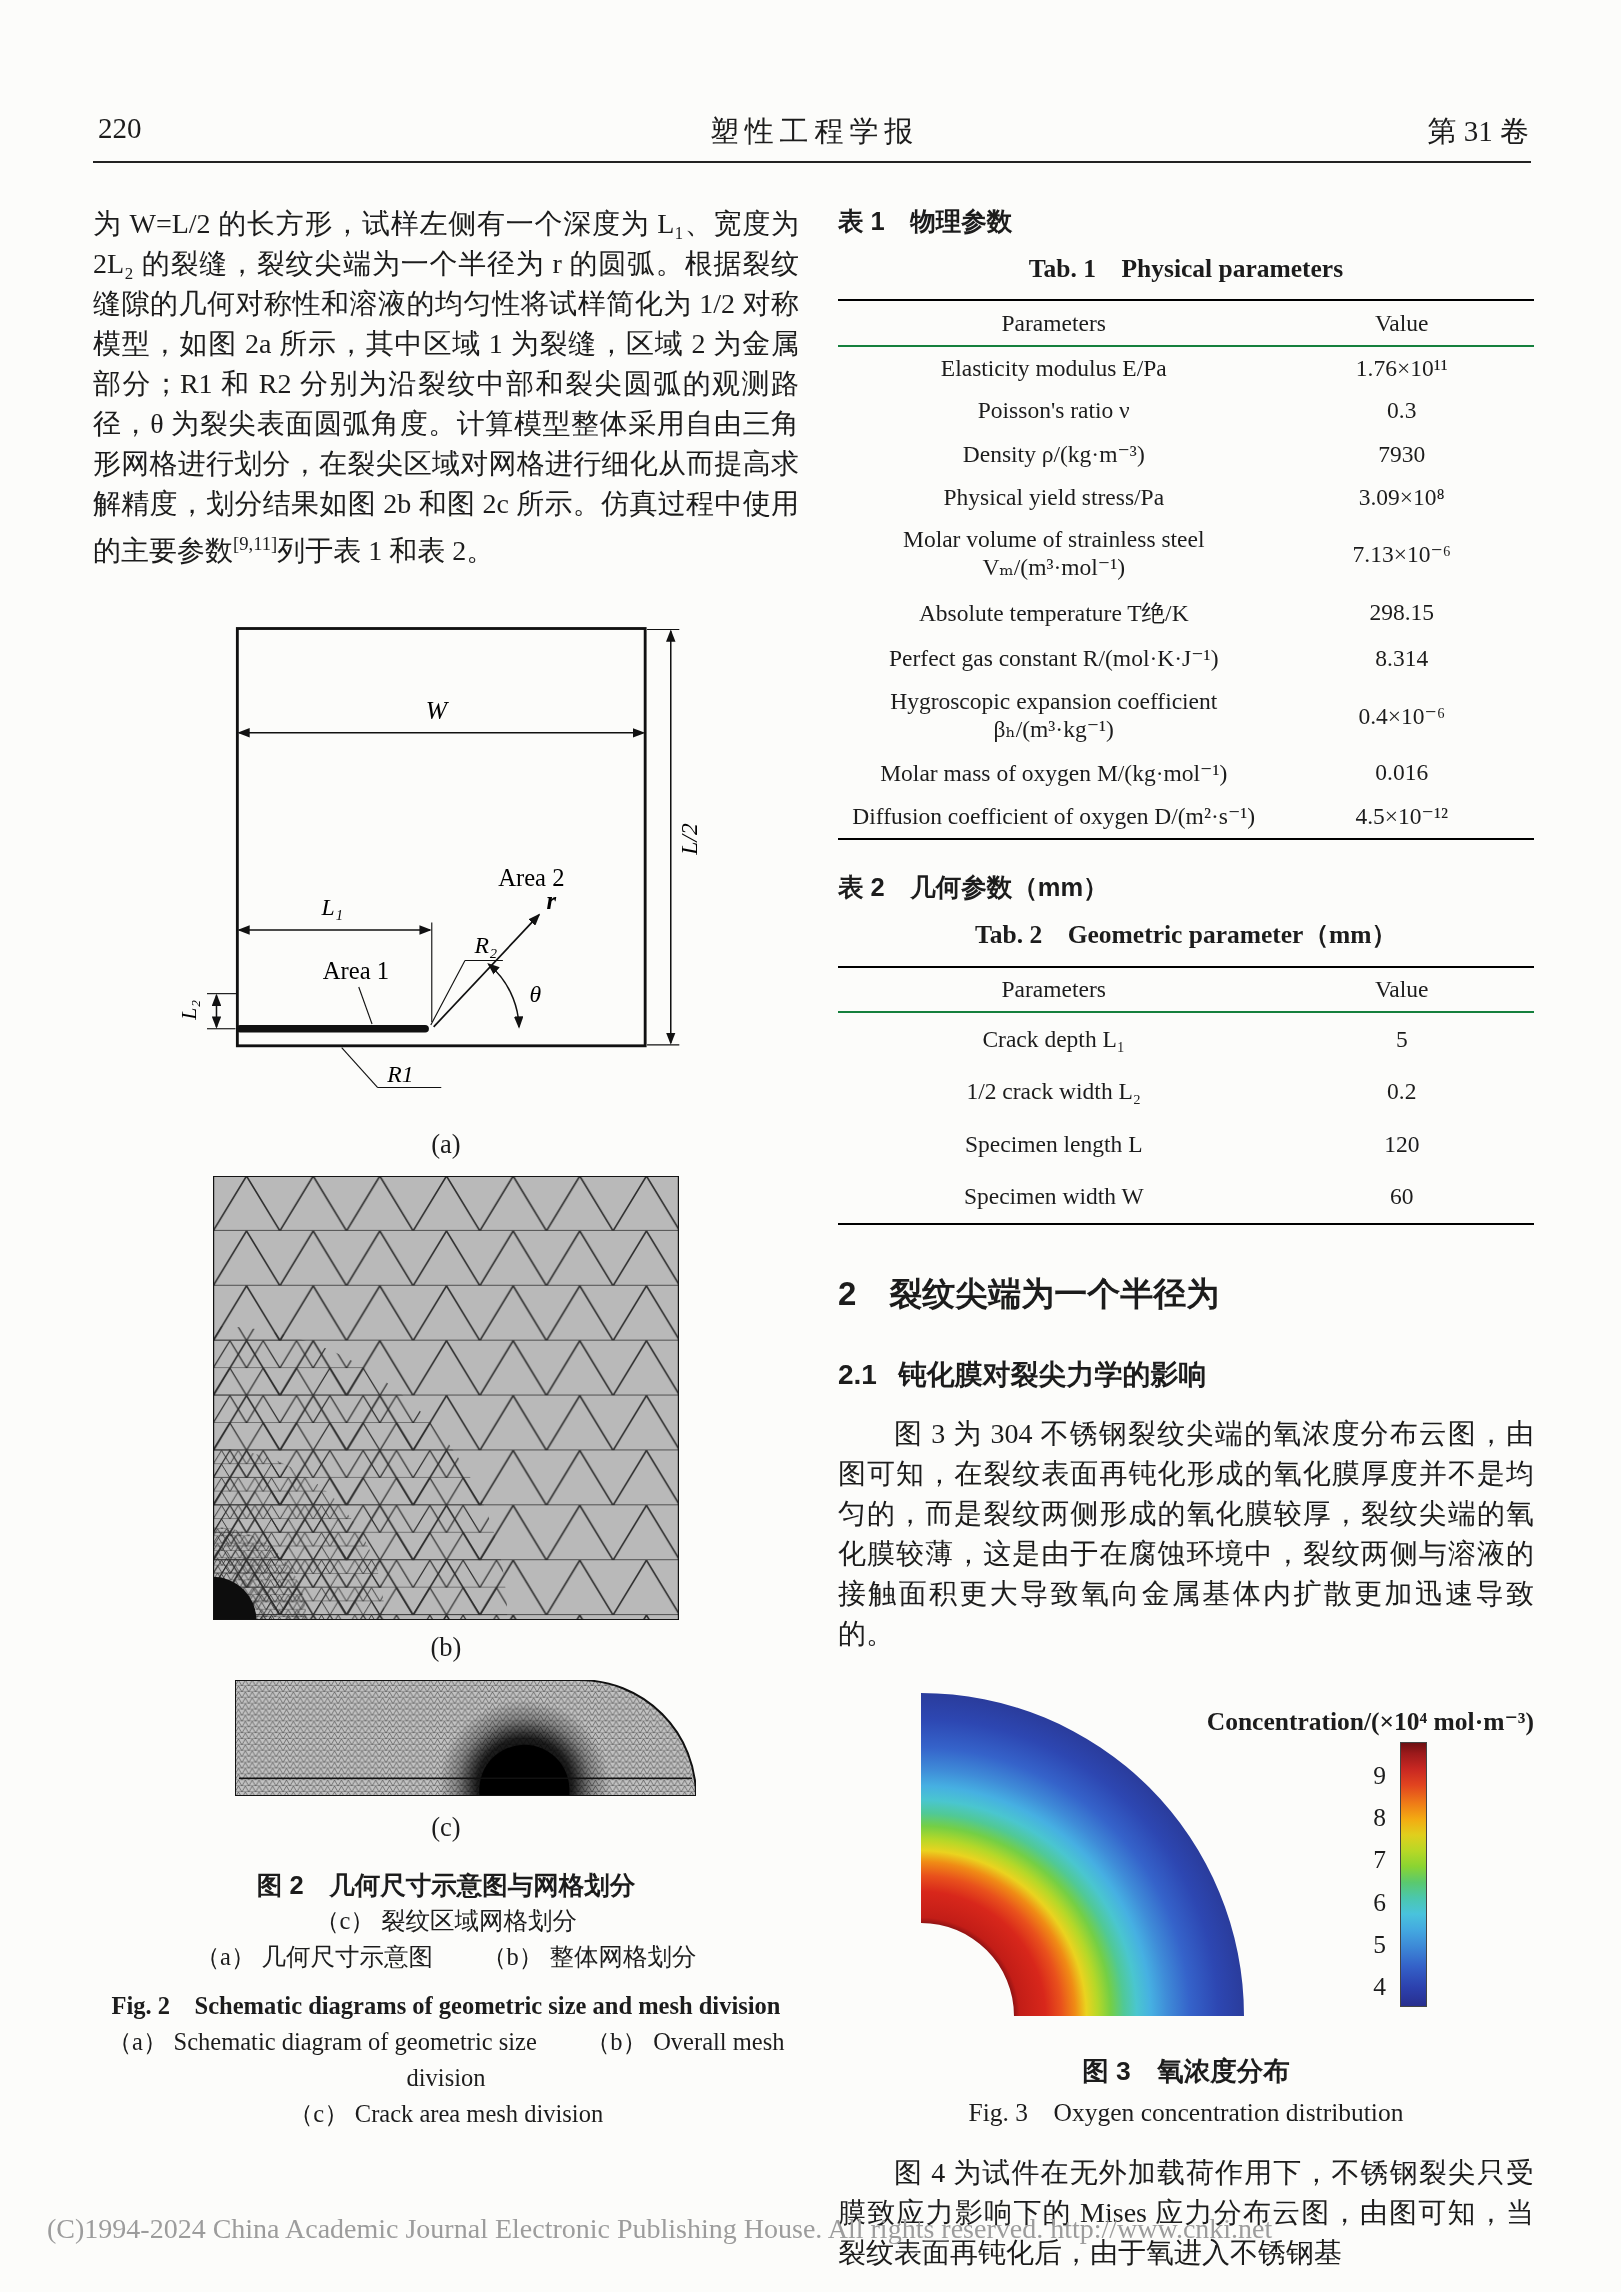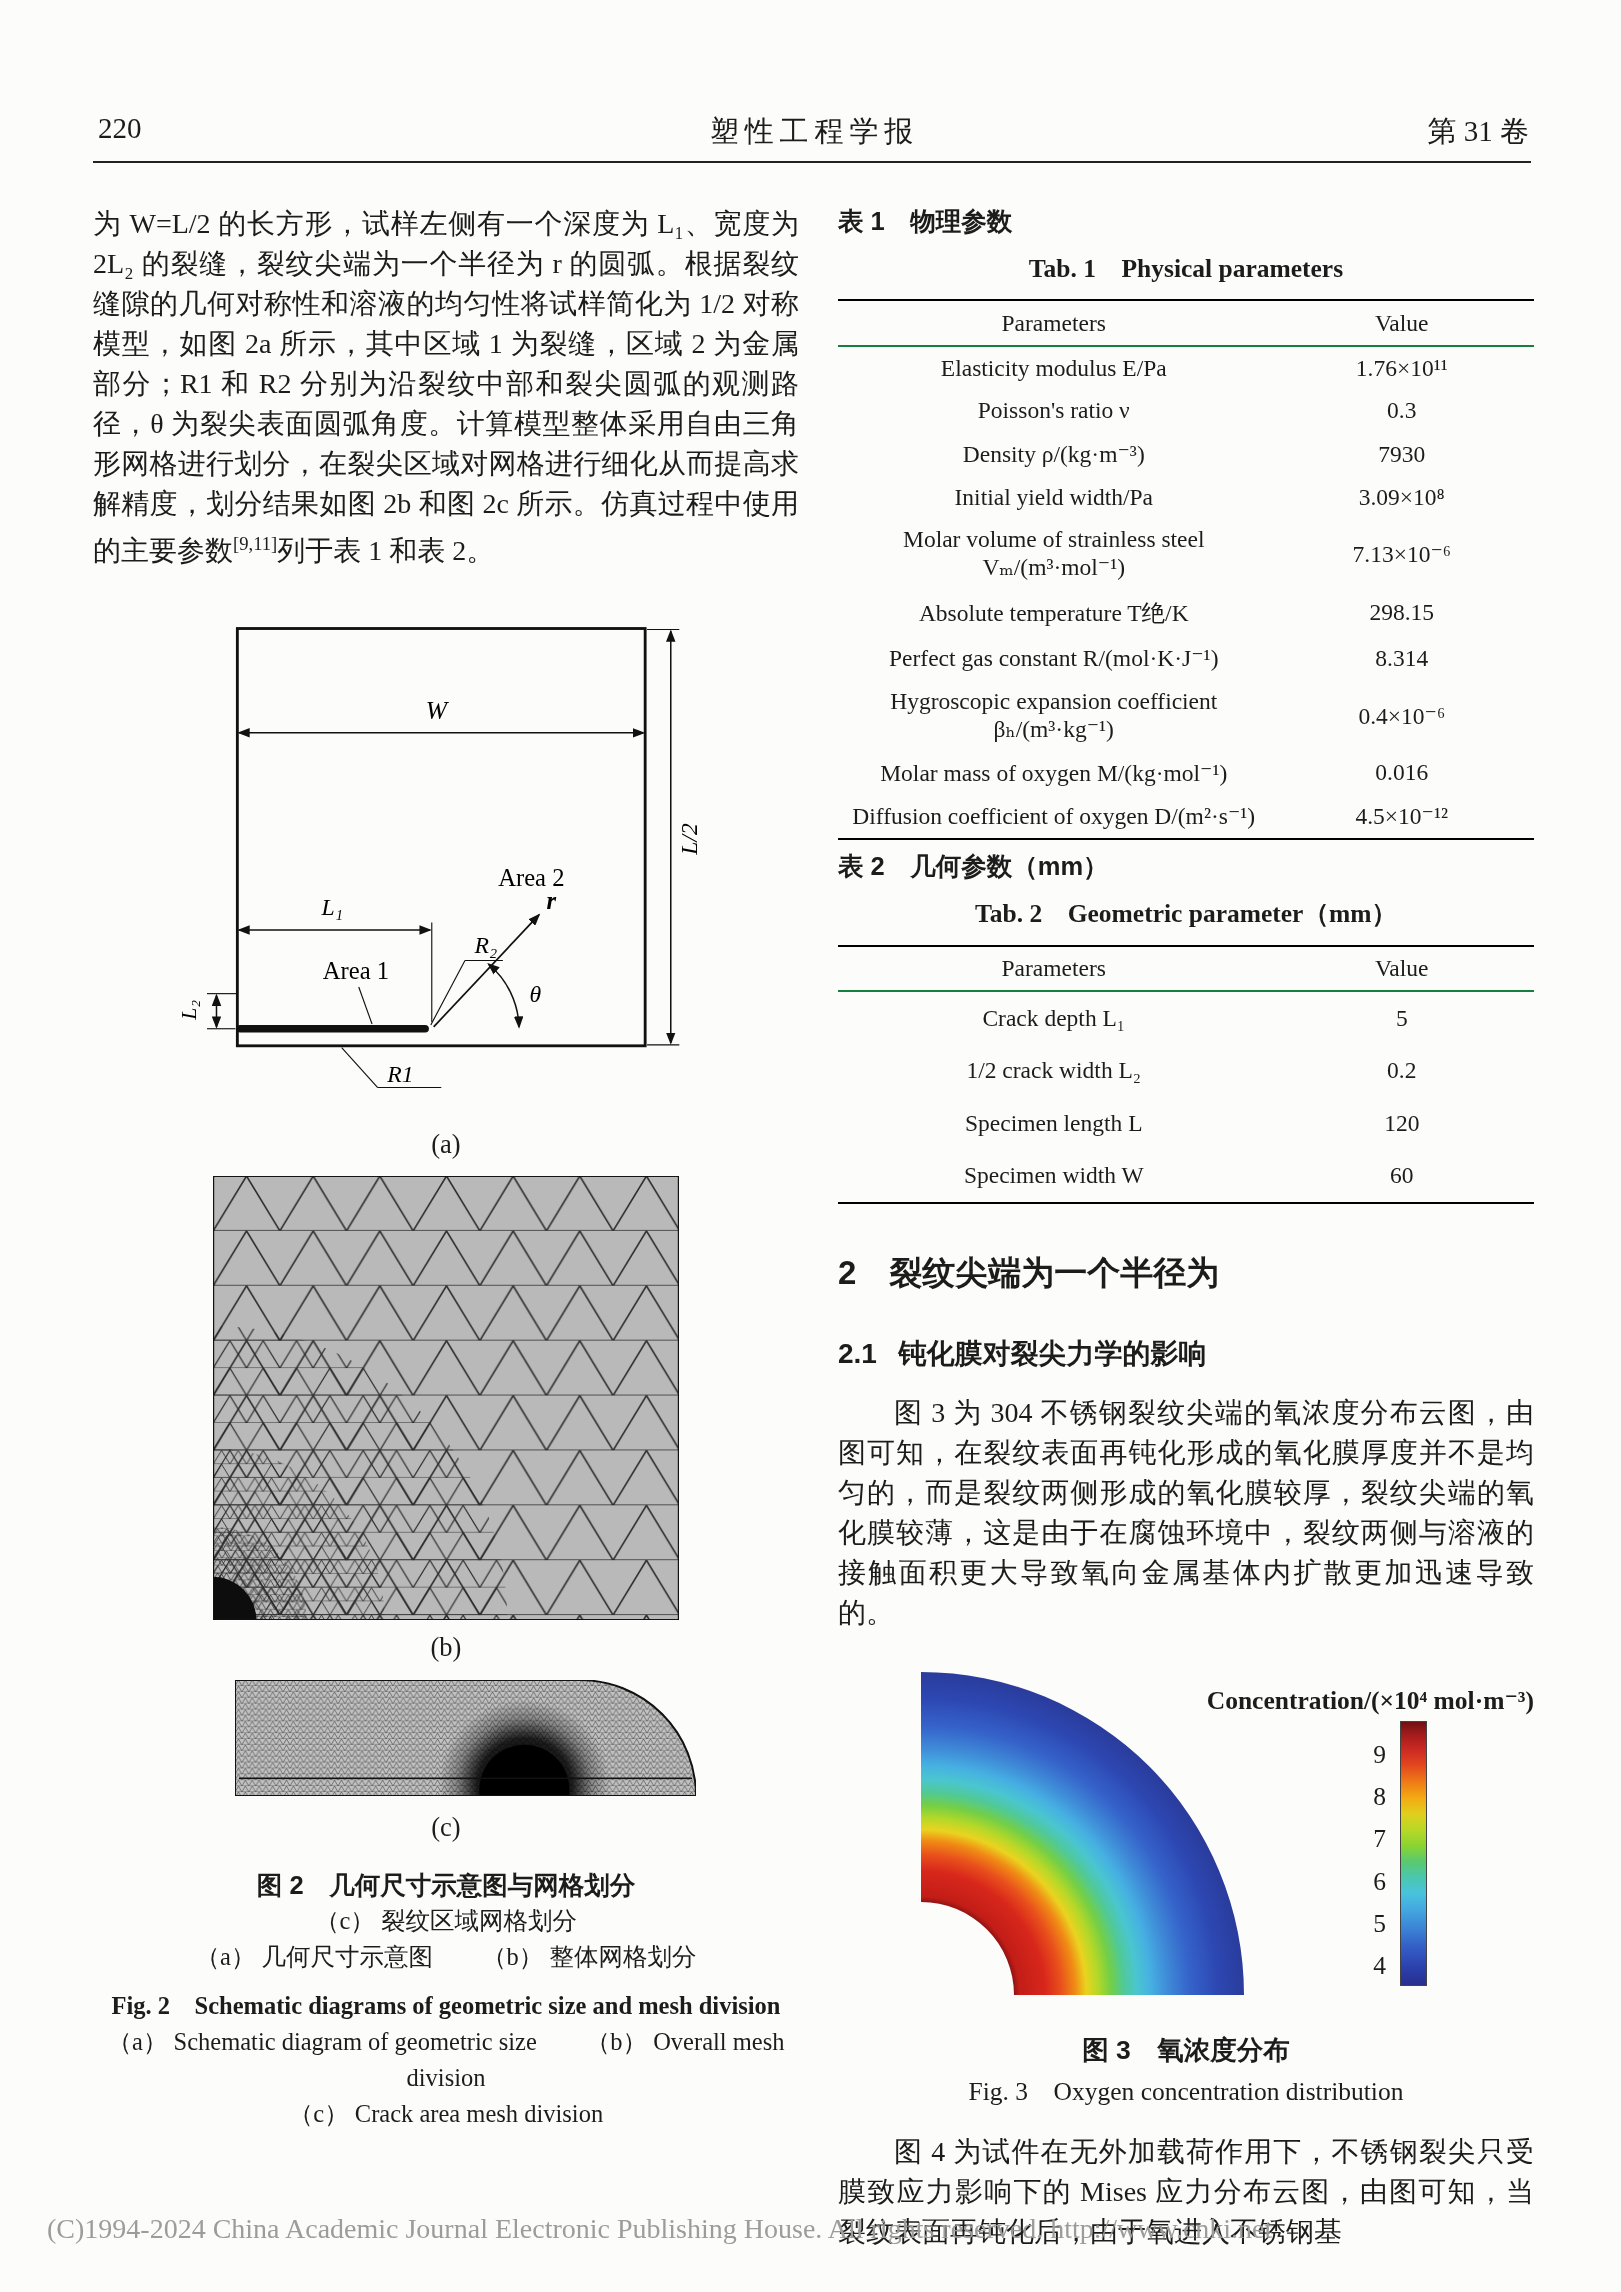--- a/index.html
+++ b/index.html
@@ -209,21 +209,21 @@
         </tr>
           <tr>
           <td>Poisson's ratio ν</td>
           <td>0.3</td>
         </tr>
           <tr>
           <td>Density ρ/(kg·m⁻³)</td>
           <td>7930</td>
         </tr>
           <tr>
-          <td>Initial yield width/Pa</td>
+          <td>Physical yield stress/Pa</td>
           <td>3.09×10⁸</td>
         </tr>
           <tr>
           <td>Molar volume of strainless steel Vₘ/(m³·mol⁻¹)</td>
           <td>7.13×10⁻⁶</td>
         </tr>
           <tr>
           <td>Absolute temperature T绝/K</td>
           <td>298.15</td>
         </tr>
@@ -239,21 +239,21 @@
           <td>Molar mass of oxygen M/(kg·mol⁻¹)</td>
           <td>0.016</td>
         </tr>
           <tr>
           <td>Diffusion coefficient of oxygen D/(m²·s⁻¹)</td>
           <td>4.5×10⁻¹²</td>
         </tr>
         </tbody>
     </table>
 
-    <div class="tbl-cn" style="margin-top:9px;">表 2　几何参数（mm）</div>
+    <div class="tbl-cn" style="margin-top:30px;">表 2　几何参数（mm）</div>
     <div class="tbl-en">Tab. 2　Geometric parameter（mm）</div>
     <table class="t2">
       <thead>
         <tr>
           <th class="pcol">Parameters</th>
           <th class="vcol">Value</th>
         </tr>
       </thead>
       <tbody>
           <tr>

